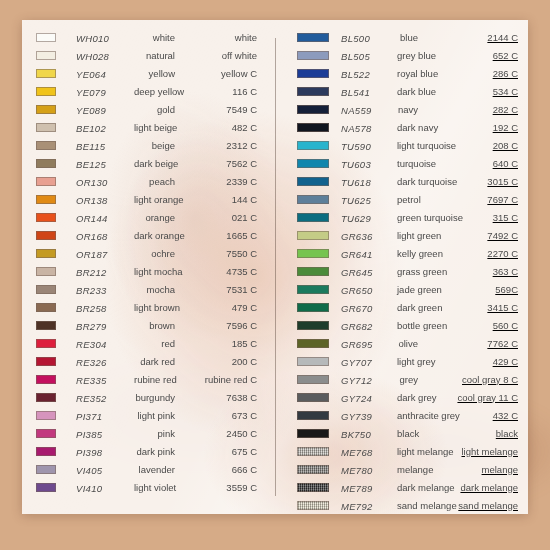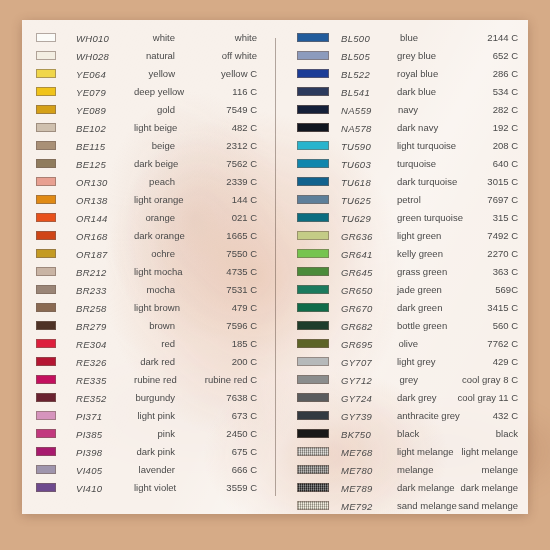--- a/index.html
+++ b/index.html
@@ -111,21 +111,21 @@
 
   td { padding: 0; vertical-align: middle; }
 
   td.sw-cell   { width: 40px; }
   td.code-cell { width: 58px; font-style: italic; }
   td.name-cell { }
   td.ref-cell  { width: 78px; }
 
   .column.right td.sw-cell   { width: 44px; }
   .column.right td.code-cell { width: 56px; }
-  .column.right td.ref-cell  { width: 96px; }
+  .column.right td.ref-cell  { width: 96px; text-decoration: underline; }
 
   .swatch {
     display: block;
     height: 9px;
     border: 0.6px solid rgba(120,100,90,0.55);
   }
   .column.left  .swatch { width: 20px; }
   .column.right .swatch { width: 32px; }
 
   .code {

